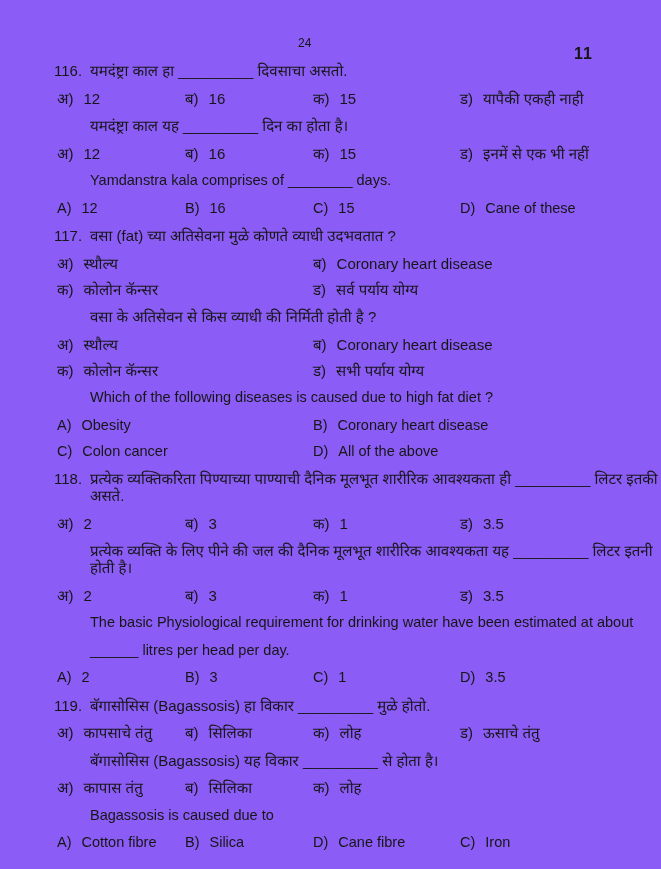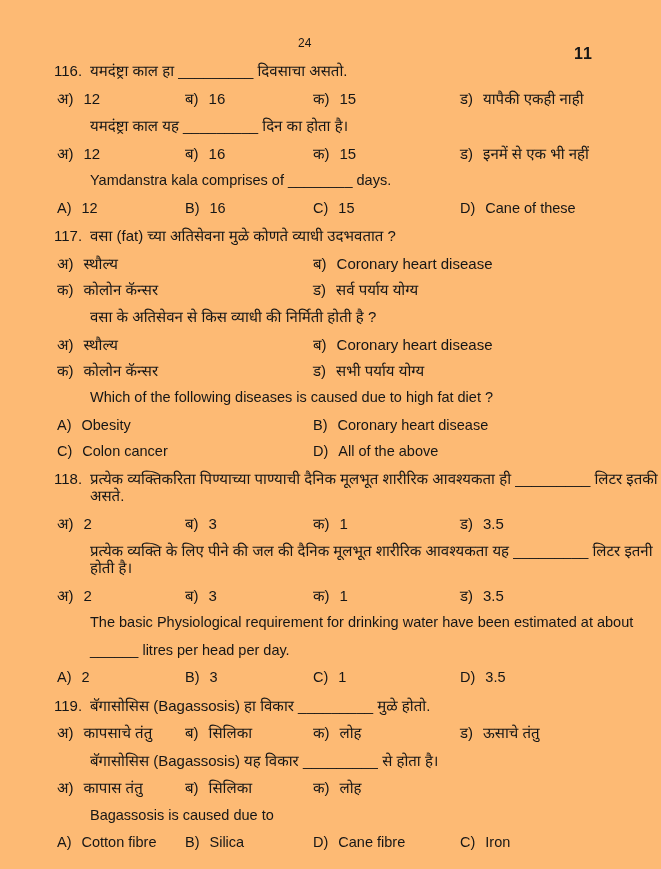--- a/index.html
+++ b/index.html
@@ -1,19 +1,19 @@
 <!DOCTYPE html>
 <html><head>
 <meta charset="utf-8">
 <style>
   * { box-sizing: border-box; }
   html, body { margin: 0; padding: 0; background: #ffffff; }
   .page {
     width: 661px; height: 869px;
-    background: #fdba74;
+    background: #8b5cf6;
     position: relative;
     font-family: "Liberation Sans", "DejaVu Sans", sans-serif;
     color: #161616;
     overflow: hidden;
   }
   .header { position: absolute; top: 33px; left: 0; width: 100%; height: 22px; }
   .pg-center { position: absolute; left: 298px; top: 3px; font-size: 12px; }
   .pg-corner { position: absolute; left: 574px; top: 12px; font-size: 16px; font-weight: 700; letter-spacing: 1px; }
 
   .content { position: absolute; top: 62px; left: 0; width: 661px; }

